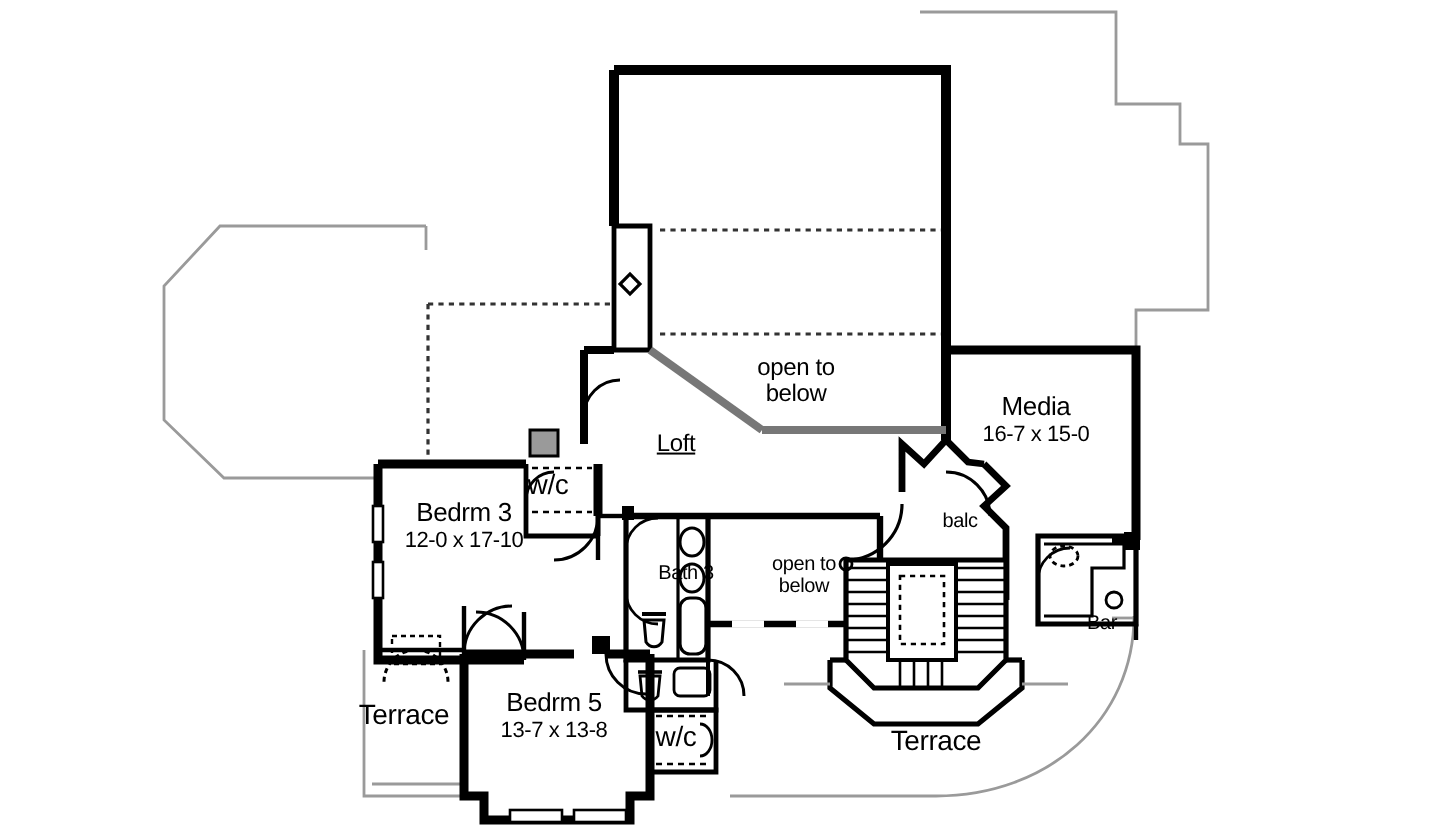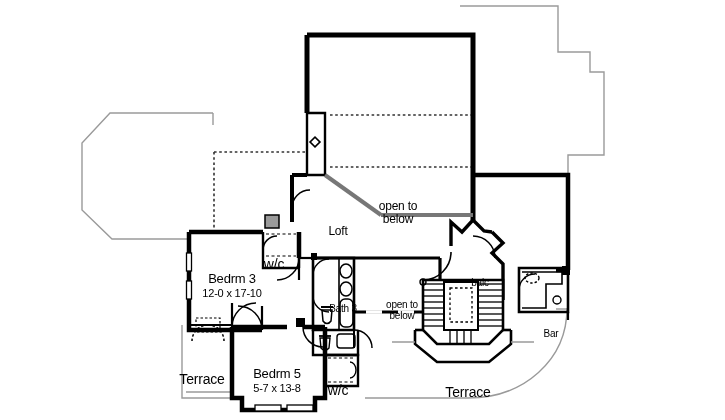--- a/index.html
+++ b/index.html
@@ -28,21 +28,20 @@
   }
   .room-label {
     position: absolute;
     text-align: center;
     color: #000000;
     font-family: "Liberation Sans", sans-serif;
     line-height: 1.12;
     white-space: nowrap;
     transform: translate(-50%, -50%);
     letter-spacing: -0.2px;
-    margin-top: 22px;
   }
   .room-label .name {
     display: block;
     font-weight: 400;
   }
   .room-label .dims {
     display: block;
     font-weight: 400;
   }
   .lbl-lg .name { font-size: 13px; }
@@ -263,25 +262,29 @@
 
   </svg>
 
   <div class="room-label lbl-lg" style="left:232px; top:263px;">
     <span class="name">Bedrm 3</span>
     <span class="dims">12-0 x 17-10</span>
   </div>
 
   <div class="room-label lbl-lg" style="left:277px; top:358px;">
     <span class="name">Bedrm 5</span>
-    <span class="dims">5-7 x 13-8</span>
-  </div>
-
-
-  <div class="room-label lbl-md" style="left:338px; top:210px;">
+    <span class="dims">13-7 x 13-8</span>
+  </div>
+
+  <div class="room-label lbl-lg" style="left:518px; top:210px;">
+    <span class="name">Media</span>
+    <span class="dims">16-7 x 15-0</span>
+  </div>
+
+  <div class="room-label lbl-md" style="left:338px; top:222px;text-decoration:underline;">
     <span class="name">Loft</span>
   </div>
 
   <div class="room-label lbl-sm" style="left:331px; top:287px;">
     <span class="name">Bath 3</span>
   </div>
 
   <div class="room-label lbl-xs" style="left:274px; top:243px;">
     <span class="name">w/c</span>
   </div>

